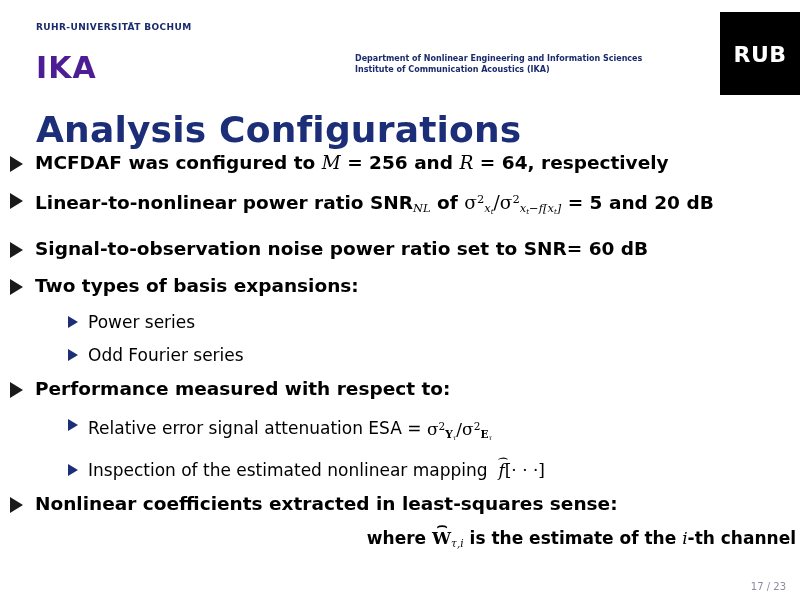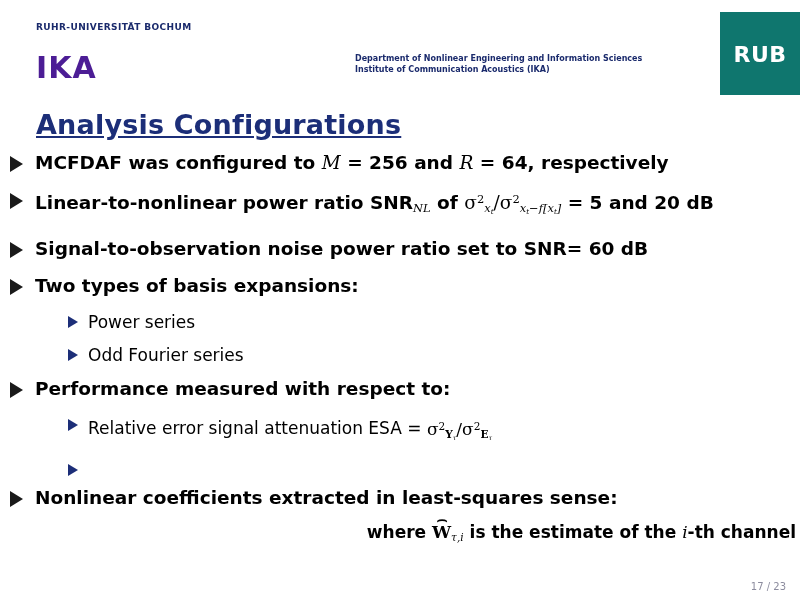--- a/index.html
+++ b/index.html
@@ -58,21 +58,21 @@
     color: #1a2a6c;
     line-height: 11px;
     white-space: nowrap;
   }
   .rub-box {
     position: absolute;
     right: 0;
     top: 0;
     width: 80px;
     height: 90px;
-    background: #0f766e;
+    background: #000000;
   }
   .rub-box span {
     position: absolute;
     left: 0;
     top: 30px;
     width: 80px;
     text-align: center;
     color: #ffffff;
     font-size: 22px;
     font-weight: bold;
@@ -84,25 +84,24 @@
     left: 0;
     top: 95px;
     width: 800px;
     height: 505px;
     background: #ffffff;
   }
   .slide-title {
     position: absolute;
     left: 36px;
     top: 14px;
-    font-size: 27px;
+    font-size: 36px;
     font-weight: bold;
     color: #1c2e78;
     letter-spacing: 0.2px;
-    text-decoration: underline;
   }
   .bullets {
     position: absolute;
     left: 6px;
     top: 56px;
     width: 790px;
   }
   .item {
     display: flex;
     align-items: flex-start;
@@ -258,20 +257,23 @@
 
       <div class="item lvl2">
         <div class="tri"></div>
         <div class="txt">
           Relative error signal attenuation ESA&nbsp;=&nbsp;<span class="mn">σ<sup>2</sup><sub class="mb">Y<sub class="mi">τ</sub></sub>/σ<sup>2</sup><sub class="mb">E<sub class="mi">τ</sub></sub></span>
         </div>
       </div>
 
       <div class="item lvl2">
         <div class="tri"></div>
+        <div class="txt">
+          Inspection of the estimated nonlinear mapping&nbsp;&nbsp;<span class="mn"><span class="hat mi">f</span>[· · ·]</span>
+        </div>
       </div>
 
       <div class="item lvl1">
         <div class="tri"></div>
         <div class="txt">Nonlinear coefficients extracted in least-squares sense:</div>
       </div>
 
 
       <div class="sub-note txt">
         where&nbsp;<span class="mn"><span class="hat mb">W</span><sub class="mi">τ,i</sub></span>&nbsp;is the estimate of the <span class="mi">i</span>-th channel

